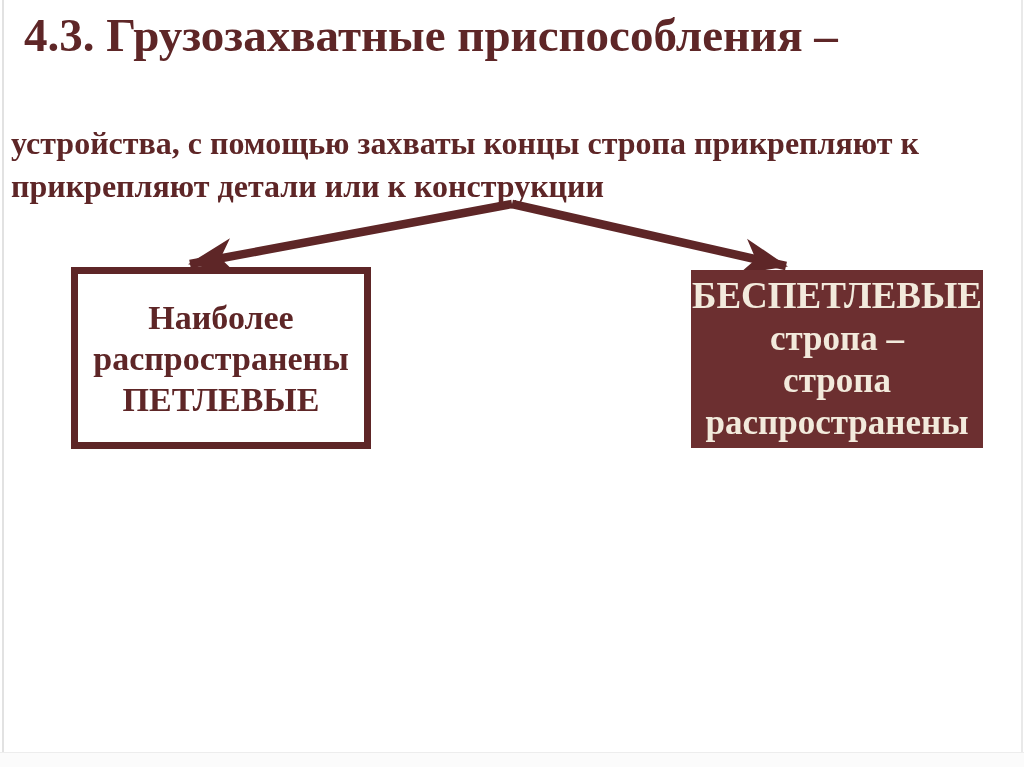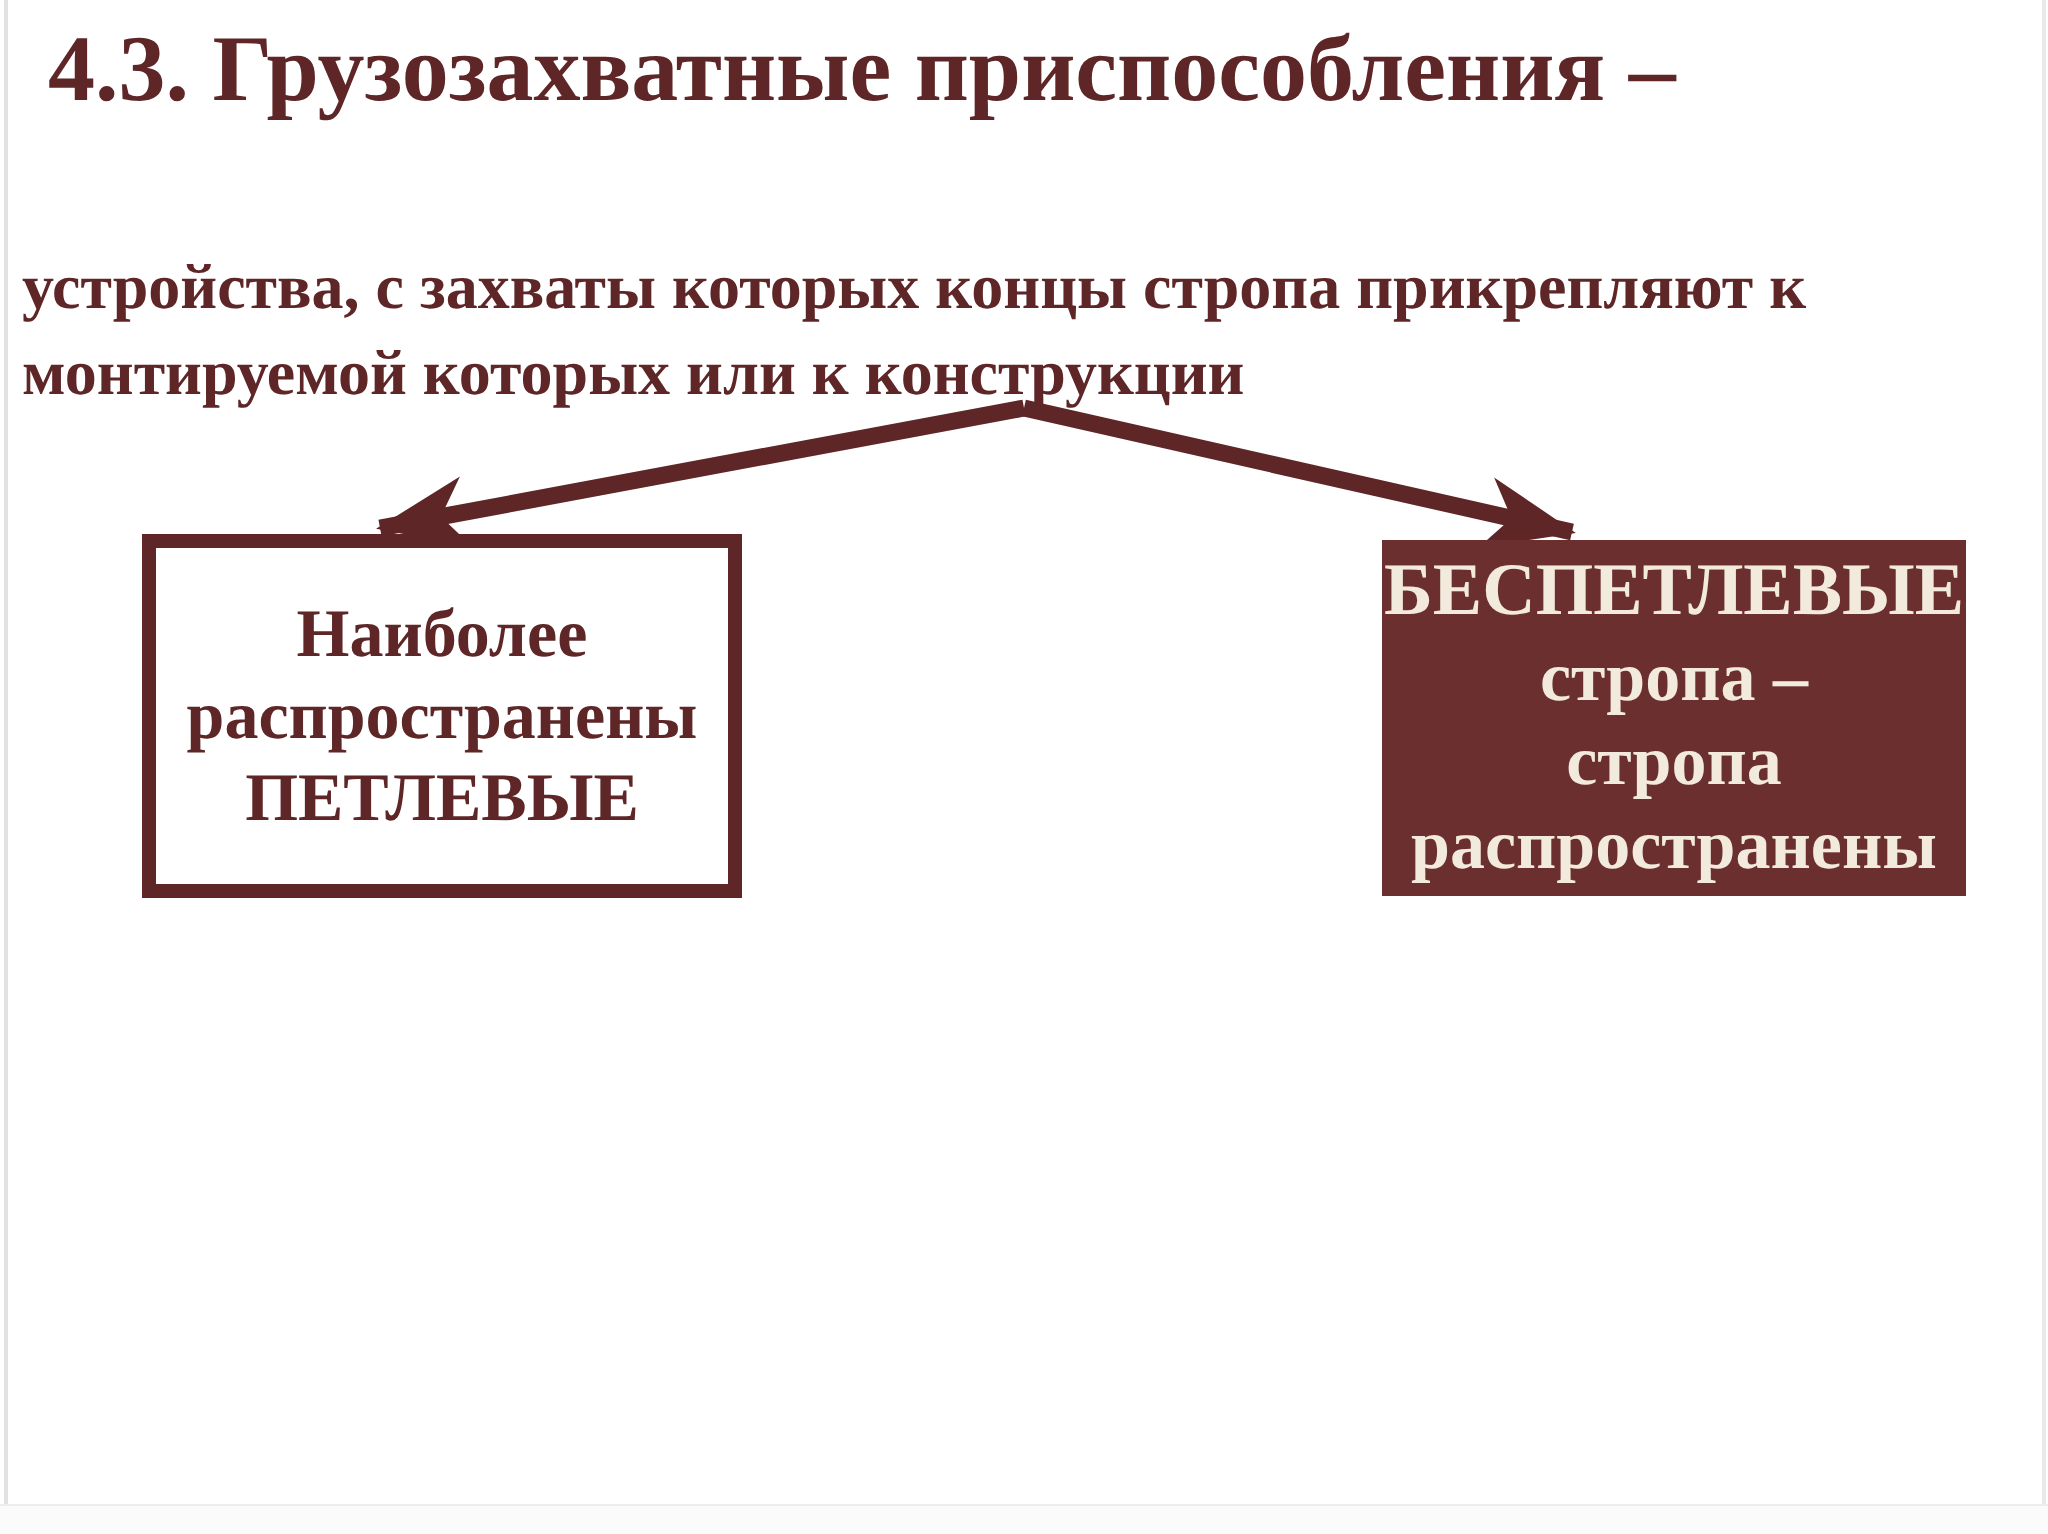--- a/index.html
+++ b/index.html
@@ -108,22 +108,22 @@
 
 <div class="slide">
 
   <div class="edge-left"></div>
   <div class="edge-right"></div>
   <div class="edge-bottom"></div>
 
   <h1 class="slide-title">4.3. Грузозахватные приспособления –</h1>
 
   <p class="slide-subtitle">
-    <span class="box-line">устройства, с захваты которых концы стропа прикрепляют к</span><br>
-    <span class="box-line">монтируемой которых или к конструкции</span>
+    <span class="box-line">устройства, с помощью захваты концы стропа прикрепляют к</span><br>
+    <span class="box-line">прикрепляют детали или к конструкции</span>
   </p>
 
   <svg class="arrows-svg" viewBox="0 0 1024 767">
     <defs>
       <marker id="arrowhead" markerUnits="userSpaceOnUse" markerWidth="48" markerHeight="38" refX="44" refY="19" orient="auto">
         <path d="M0,1 L46,19 L0,37 L13,19 Z" fill="#5E2627"></path>
       </marker>
     </defs>
     <line x1="512" y1="204" x2="190" y2="264" stroke="#5E2627" stroke-width="8.5" marker-end="url(#arrowhead)"></line>
     <line x1="512" y1="204" x2="786" y2="266" stroke="#5E2627" stroke-width="8.5" marker-end="url(#arrowhead)"></line>

